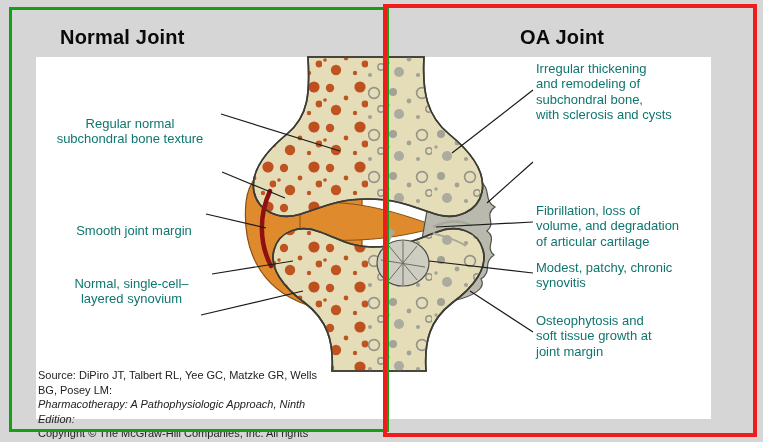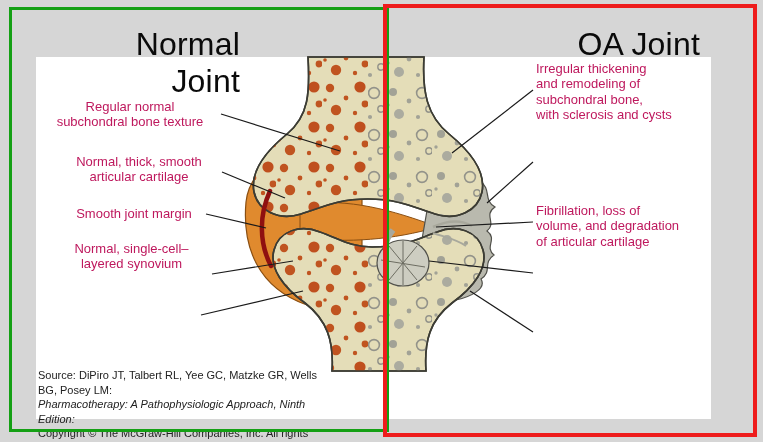--- a/index.html
+++ b/index.html
@@ -15,36 +15,36 @@
   }
   .white-panel{
     position:absolute;left:36px;top:57px;width:675px;height:362px;
     background:#ffffff;
   }
   .illustration{
     position:absolute;left:0;top:0;width:763px;height:442px;
   }
   .title{
     position:absolute;
-    font-size:32px;font-weight:400;color:#0a0a0a;
-    text-align:right;letter-spacing:.2px;
+    font-size:20px;font-weight:700;color:#0a0a0a;
+    text-align:left;letter-spacing:.2px;
   }
   .title-normal{left:60px;top:26px;width:180px;}
   .title-oa{left:520px;top:26px;width:180px;}
   .lbl{
     position:absolute;
-    font-size:13px;line-height:1.18;color:#be185d;
+    font-size:13px;line-height:1.18;color:#0f766e;
     white-space:pre-line;
   }
-  .left-lbl{text-align:center;}
+  .left-lbl{text-align:center;margin-top:17px;}
   .right-lbl{text-align:left;}
   .ll0{left:40px;top:99px;width:180px;}
   .ll1{left:58px;top:154px;width:162px;}
   .ll2{left:63px;top:206px;width:142px;}
-  .ll3{left:53px;top:241px;width:157px;text-align:center;}
+  .ll3{left:53px;top:259px;width:157px;text-align:center;}
   .ll4{left:58px;top:307px;width:142px;}
   .rl0{left:536px;top:61px;width:182px;}
   .rl1{left:536px;top:139px;width:186px;}
   .rl2{left:536px;top:203px;width:192px;}
   .rl3{left:536px;top:260px;width:192px;}
   .rl4{left:536px;top:313px;width:182px;}
   .source{
     position:absolute;left:38px;top:368px;width:300px;
     font-size:11px;line-height:1.32;color:#222;
   }
@@ -137,33 +137,36 @@
       <line x1="533" y1="273" x2="429" y2="261"></line>
       <line x1="533" y1="332" x2="470" y2="291"></line>
     </g>
   </svg>
 
   <div class="title title-normal">Normal Joint</div>
   <div class="title title-oa">OA Joint</div>
 
   <div class="lbl left-lbl ll0">Regular normal
 subchondral bone texture</div>
-  <div class="lbl left-lbl ll1">Normal, thick, smooth
-articular cartilage</div>
   <div class="lbl left-lbl ll2">Smooth joint margin</div>
   <div class="lbl left-lbl ll3">Normal, single-cell–
 layered synovium</div>
 
   <div class="lbl right-lbl rl0">Irregular thickening
 and remodeling of
 subchondral bone,
 with sclerosis and cysts</div>
   <div class="lbl right-lbl rl2">Fibrillation, loss of
 volume, and degradation
 of articular cartilage</div>
+  <div class="lbl right-lbl rl3">Modest, patchy, chronic
+synovitis</div>
+  <div class="lbl right-lbl rl4">Osteophytosis and
+soft tissue growth at
+joint margin</div>
 
   <div class="source">
     <div>Source: DiPiro JT, Talbert RL, Yee GC, Matzke GR, Wells BG, Posey LM:</div>
     <div class="italic">Pharmacotherapy: A Pathophysiologic Approach, Ninth Edition:</div>
     <div>Copyright © The McGraw-Hill Companies, Inc. All rights reserved.</div>
   </div>
 
   <div class="frame frame-green"></div>
   <div class="frame frame-red"></div>
 

